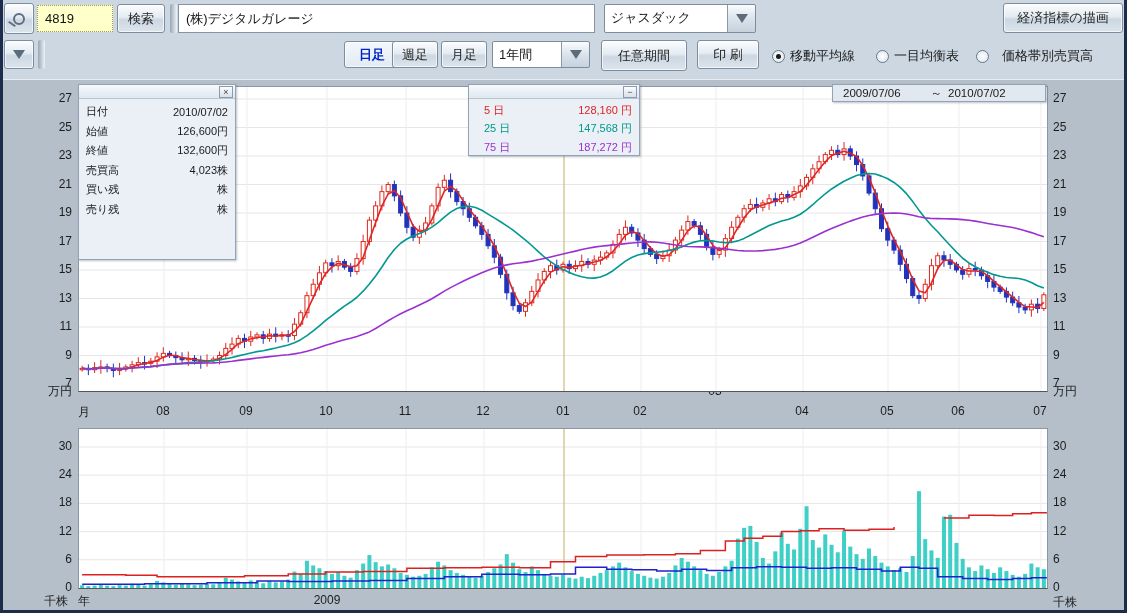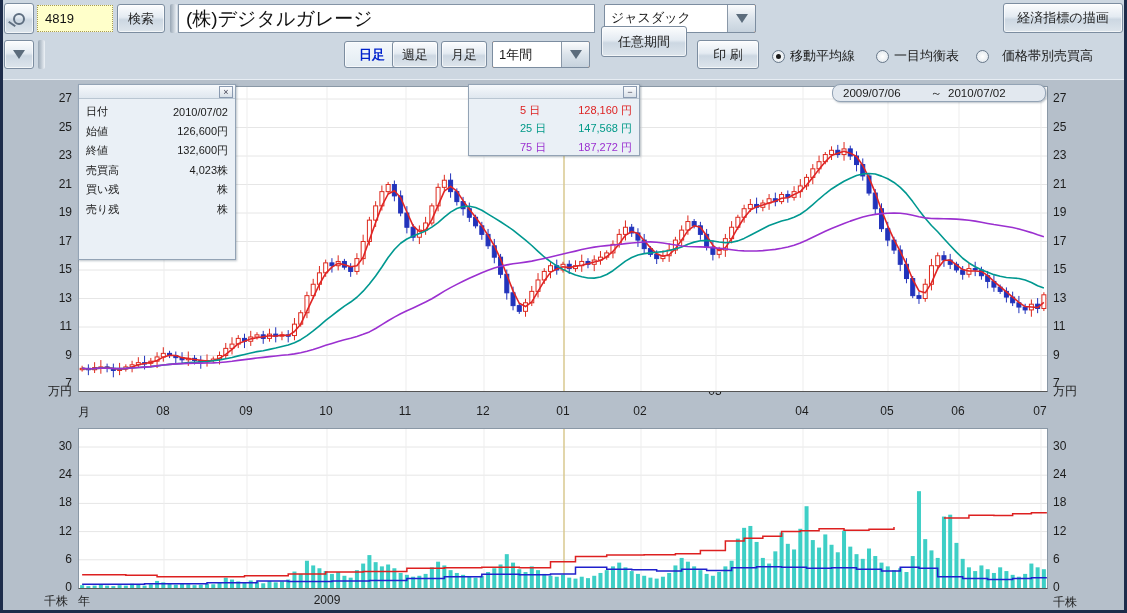--- a/index.html
+++ b/index.html
@@ -13,21 +13,21 @@
   .frame{position:absolute;background:#1d2c4a;z-index:40;}
   .chart-region{position:absolute;left:3px;top:79px;width:1121px;height:531px;background:#b5bfca;border-top:1px solid #e7edf3;}
   .plot{position:absolute;background:#fff;border:1px solid #8a98a6;border-bottom:1px solid #555;z-index:1;}
   .btn{
     position:absolute;display:flex;align-items:center;justify-content:center;
     background:linear-gradient(#fcfdfe,#e4ebf2 45%,#ccd7e2 55%,#dde5ec);
     border:1px solid #7c8da0;border-radius:3px;font-size:13px;color:#222;
     box-shadow:inset 0 0 0 1px rgba(255,255,255,.65);cursor:default;
   }
   .btn.active{background:linear-gradient(#f4f8fb,#e2ebf2);color:#0022cc;font-weight:bold;}
-  .text-input{position:absolute;border:1px solid #8494a6;background:#fff;font-size:19px;padding:0 7px;font-family:inherit;color:#111;}
+  .text-input{position:absolute;border:1px solid #8494a6;background:#fff;font-size:13px;padding:0 7px;font-family:inherit;color:#111;}
   .code-input{background:#ffffca;border:1px dotted #a89a55;font-size:13px;}
   .dropdown{position:absolute;display:flex;border:1px solid #7c8da0;border-radius:2px;background:#f97316;overflow:hidden;}
   .dropdown .val{flex:1;font-size:13px;padding:4px 6px;background:#fff;white-space:nowrap;}
   .dropdown .arrow{width:28px;display:flex;align-items:center;justify-content:center;
     background:linear-gradient(#fbfcfd,#dbe3eb 50%,#c6d2dd);border-left:1px solid #8a98a8;}
   .tri{width:0;height:0;border-left:6px solid transparent;border-right:6px solid transparent;border-top:9px solid #5c6c7c;}
   .groove{position:absolute;width:7px;background:linear-gradient(90deg,#98a6b4,#eef3f8);border-radius:2px;}
   .mag{position:relative;width:12px;height:12px;border:2px solid #5e6e80;border-radius:50%;}
   .mag::after{content:"";position:absolute;width:8px;height:2px;background:#5e6e80;left:-7px;bottom:-2px;transform:rotate(35deg);}
   .radio{position:absolute;display:flex;align-items:center;gap:5px;font-size:13px;white-space:nowrap;}
@@ -72,21 +72,21 @@
 
   <div class="btn active" style="left:344px;top:41px;width:56px;height:27px;">日足</div>
   <div class="btn" style="left:392px;top:41px;width:46px;height:27px;">週足</div>
   <div class="btn" style="left:441px;top:41px;width:46px;height:27px;">月足</div>
   <div class="dropdown" style="left:492px;top:41px;width:98px;height:27px;">
     <span class="val">1年間</span>
     <span class="arrow">
         <span class="tri"></span>
       </span>
   </div>
-  <div class="btn" style="left:601px;top:26px;width:86px;height:31px;">任意期間</div>
+  <div class="btn" style="left:601px;top:40px;width:86px;height:31px;">任意期間</div>
   <div class="btn" style="left:697px;top:40px;width:62px;height:29px;">印 刷</div>
 
   <div class="radio checked" style="left:772px;top:47px;">
     <span class="rc"></span>
     <span>移動平均線</span>
   </div>
   <div class="radio" style="left:876px;top:47px;">
     <span class="rc"></span>
     <span>一目均衡表</span>
   </div>
@@ -706,35 +706,35 @@
           <span>売り残</span>
           <span>株</span>
         </div>
       </div>
   </div>
 
   <div class="float-box" style="left:468px;top:84px;width:172px;height:72px;">
     <div class="float-title">
       <span class="win-btn">−</span>
     </div>
-    <div id="legend-rows" style="padding-top:2px;padding-left:36px;">
+    <div id="legend-rows" style="padding-top:2px;">
         <div class="irow" style="height: 18.5px; color: rgb(221, 34, 34);">
           <span style="padding-left:8px;">5 日</span>
           <span>128,160 円</span>
         </div>
         <div class="irow" style="height: 18.5px; color: rgb(0, 153, 136);">
           <span style="padding-left:8px;">25 日</span>
           <span>147,568 円</span>
         </div>
         <div class="irow" style="height: 18.5px; color: rgb(155, 48, 208);">
           <span style="padding-left:8px;">75 日</span>
           <span>187,272 円</span>
         </div>
       </div>
   </div>
 
-  <div class="float-box" style="left:832px;top:84px;width:214px;height:18px;display:flex;align-items:center;font-size:11.5px;background:#e2e8ef;border-radius:8px;">
+  <div class="float-box" style="left:832px;top:84px;width:214px;height:18px;display:flex;align-items:center;font-size:11.5px;background:#e2e8ef;">
     <span style="padding-left:10px;">2009/07/06</span>
     <span style="padding-left:30px;">～</span>
     <span style="padding-left:6px;">2010/07/02</span>
   </div>
 
 </div>
 
 </body></html>

